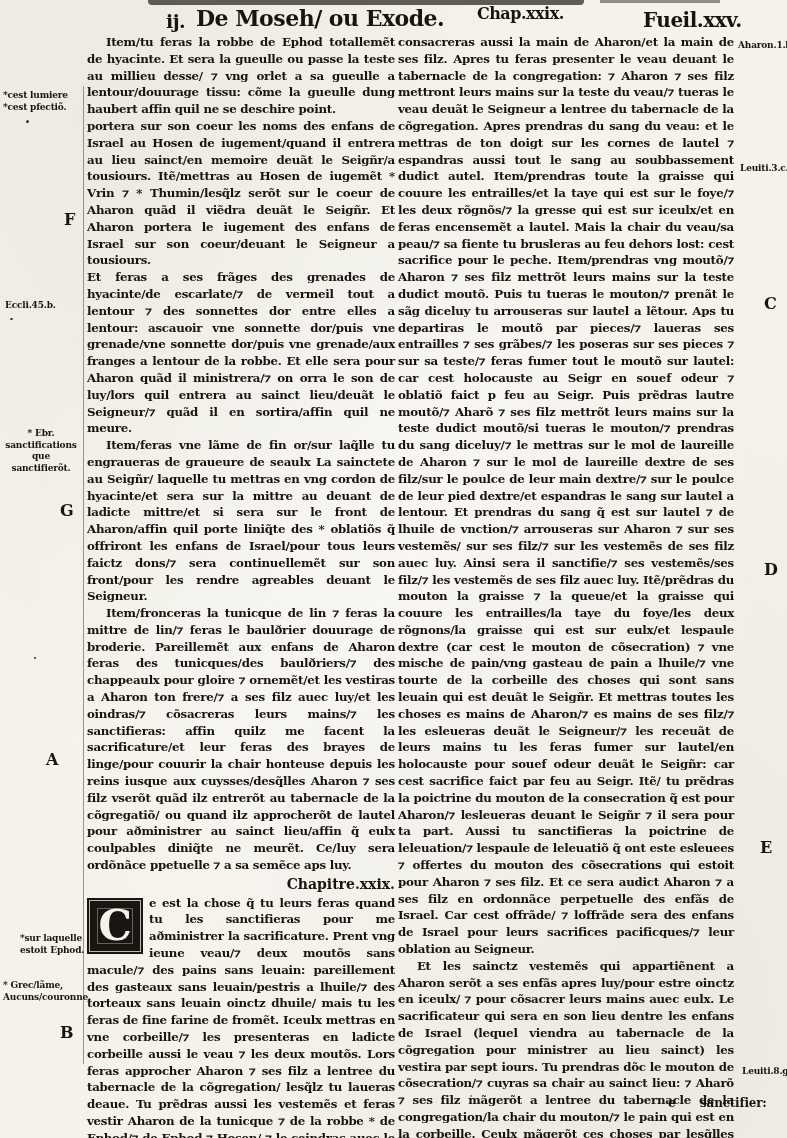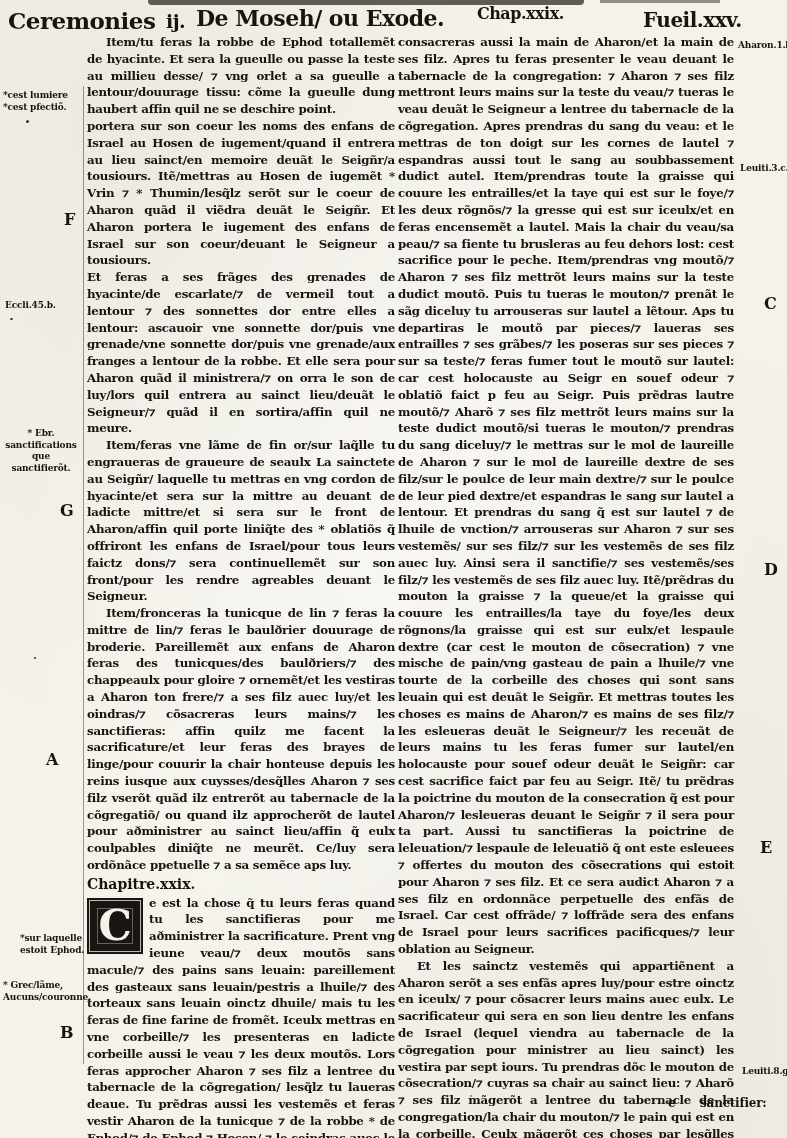--- a/index.html
+++ b/index.html
@@ -23,21 +23,21 @@
   .hdr-book{left:196px;top:5px;font-size:22px;}
   .hdr-chap{left:477px;top:4px;font-size:16px;}
   .hdr-folio{left:643px;top:8px;font-size:20px;}
   
   .col{position:absolute;top:34px;text-align:justify;font-weight:700;
        font-size:11.8px;line-height:16.8px;letter-spacing:-0.25px;}
   .col-left{left:87px;width:308px;}
   .col-right{left:398px;width:336px;}
   .body-p{margin:0;}
   .body-p.indent{text-indent:1.6em;}
-  .chapter-heading{text-align:left;font-weight:700;font-size:14px;
+  .chapter-heading{text-align:right;font-weight:700;font-size:14px;
        margin:2px 0 2px 0;letter-spacing:0;}
   .dropcap{
     float:left;width:56px;height:56px;background:#1a1510;color:#f4f2ea;
     font-size:42px;line-height:56px;text-align:center;font-weight:700;
     margin:3px 6px 1px 0;
     box-shadow:inset 0 0 0 2px #1a1510, inset 0 0 0 3px rgba(244,242,234,.75),
                inset 0 0 0 10px #1a1510, inset 0 0 0 11px rgba(244,242,234,.35);
   }
   
   .mnote{position:absolute;font-weight:700;font-size:9px;line-height:11.5px;
@@ -65,21 +65,20 @@
 
 <div class="page">
 
   <div class="smudge-top"></div>
   <div class="smudge-top2"></div>
   <div class="speck sp1"></div>
   <div class="speck sp2"></div>
   <div class="speck sp3"></div>
   <div class="speck sp4"></div>
 
-  <div class="hdr hdr-running">Ceremonies</div>
   <div class="hdr hdr-sig">ij.</div>
   <div class="hdr hdr-book">De Moseh/ ou Exode.</div>
   <div class="hdr hdr-chap">Chap.xxix.</div>
   <div class="hdr hdr-folio">Fueil.xxv.</div>
 
   <div class="rule-v" style="left:83px;top:86px;height:978px;"></div>
 
   <div class="mnote mnote-left" style="left:3px;top:90px;width:80px;">*cest lumiere *cest pfectiõ.</div>
   <div class="section-letter" style="left:64px;top:212px;">F</div>
   <div class="mnote mnote-left" style="left:5px;top:300px;width:78px;">Eccli.45.b.</div>

